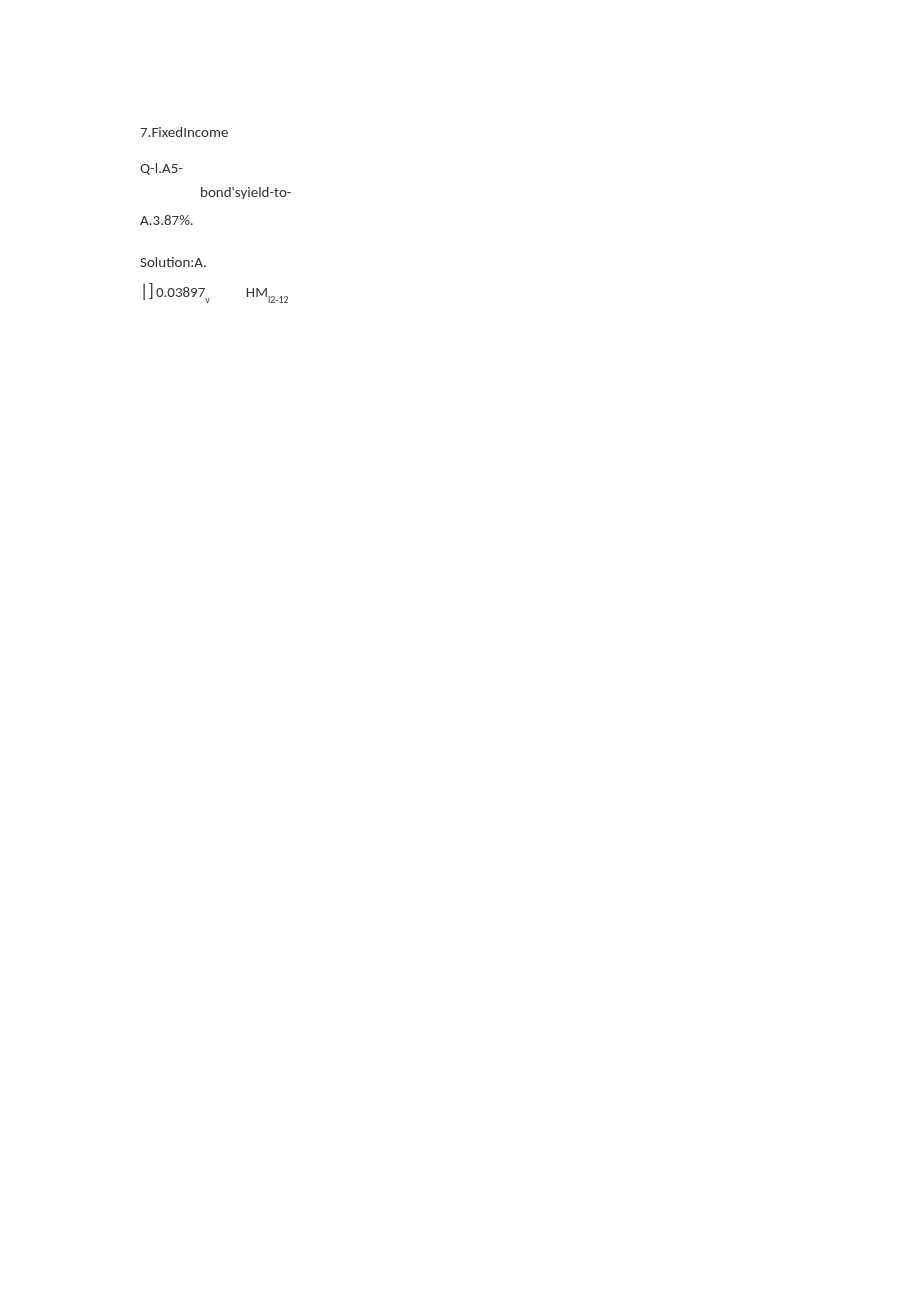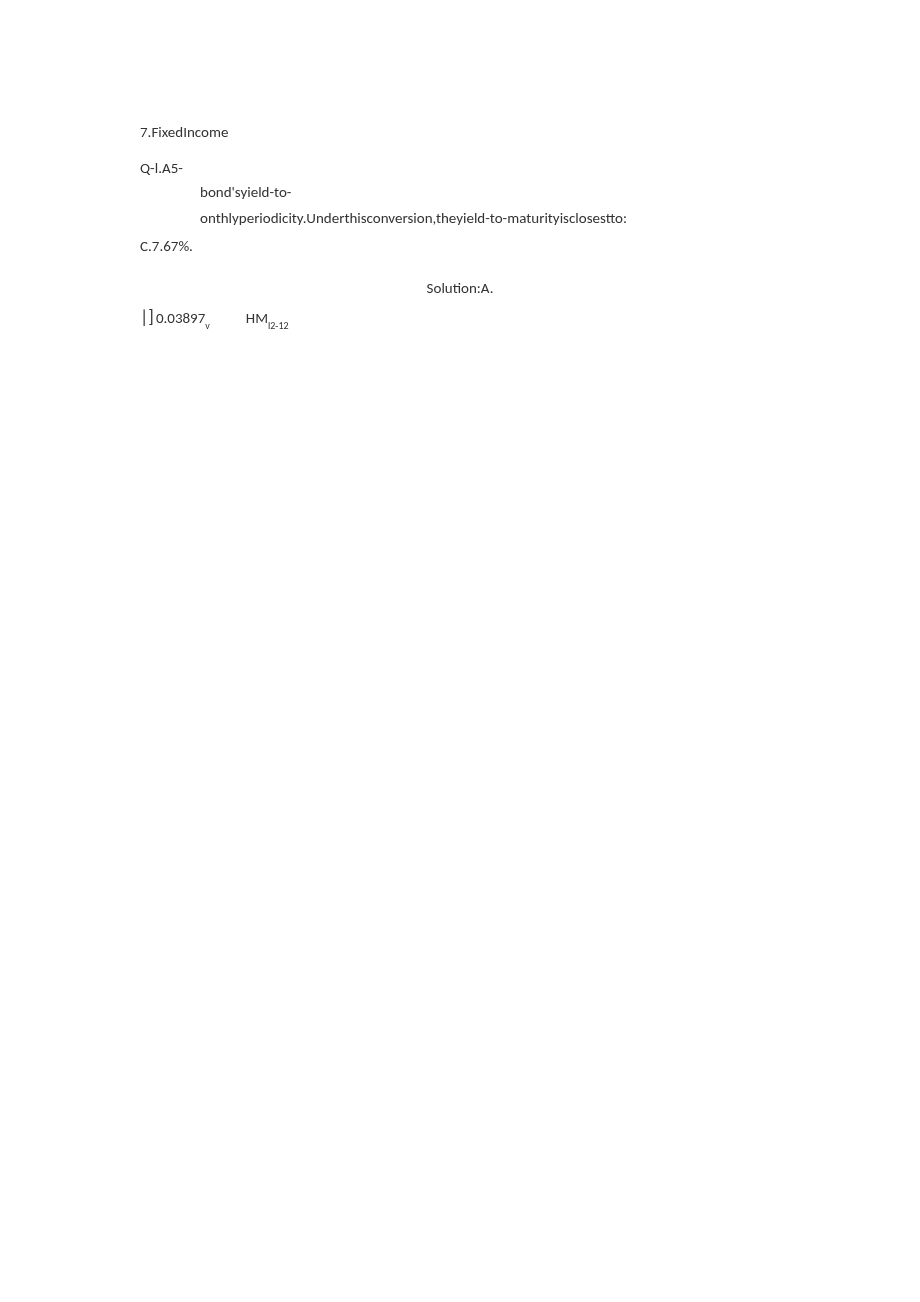--- a/index.html
+++ b/index.html
@@ -37,21 +37,20 @@
     }
     .options div {
       margin-bottom: 0;
     }
     .spacer {
       height: 18px;
     }
     .solution {
       font-size: 15px;
       margin-bottom: 6px;
-      text-align: center;
     }
     .formula {
       font-size: 15px;
       line-height: 1.35;
       font-family: "Calibri", "Segoe UI", Arial, sans-serif;
     }
     .formula .row1 {
       display: flex;
       align-items: flex-end;
     }
@@ -83,25 +82,24 @@
   </style>
 </head>
 <body>
 
 <div class="title">7.FixedIncome</div>
 
 <div class="q-prefix">Q-l.A5-</div>
 
 <div class="q-body">
   <div class="line">bond'syield-to-</div>
-  <div class="line">onthlyperiodicity.Underthisconversion,theyield-to-maturityisclosestto:</div>
 </div>
 
 <div class="options">
-  <div>C.7.67%.</div>
+  <div>A.3.87%.</div>
 </div>
 
 <div class="spacer"></div>
 
 <div class="solution">Solution:A.</div>
 
 <div class="formula">
   <div class="row1">
     <span class="bracket">|  ]</span>
     <span>

